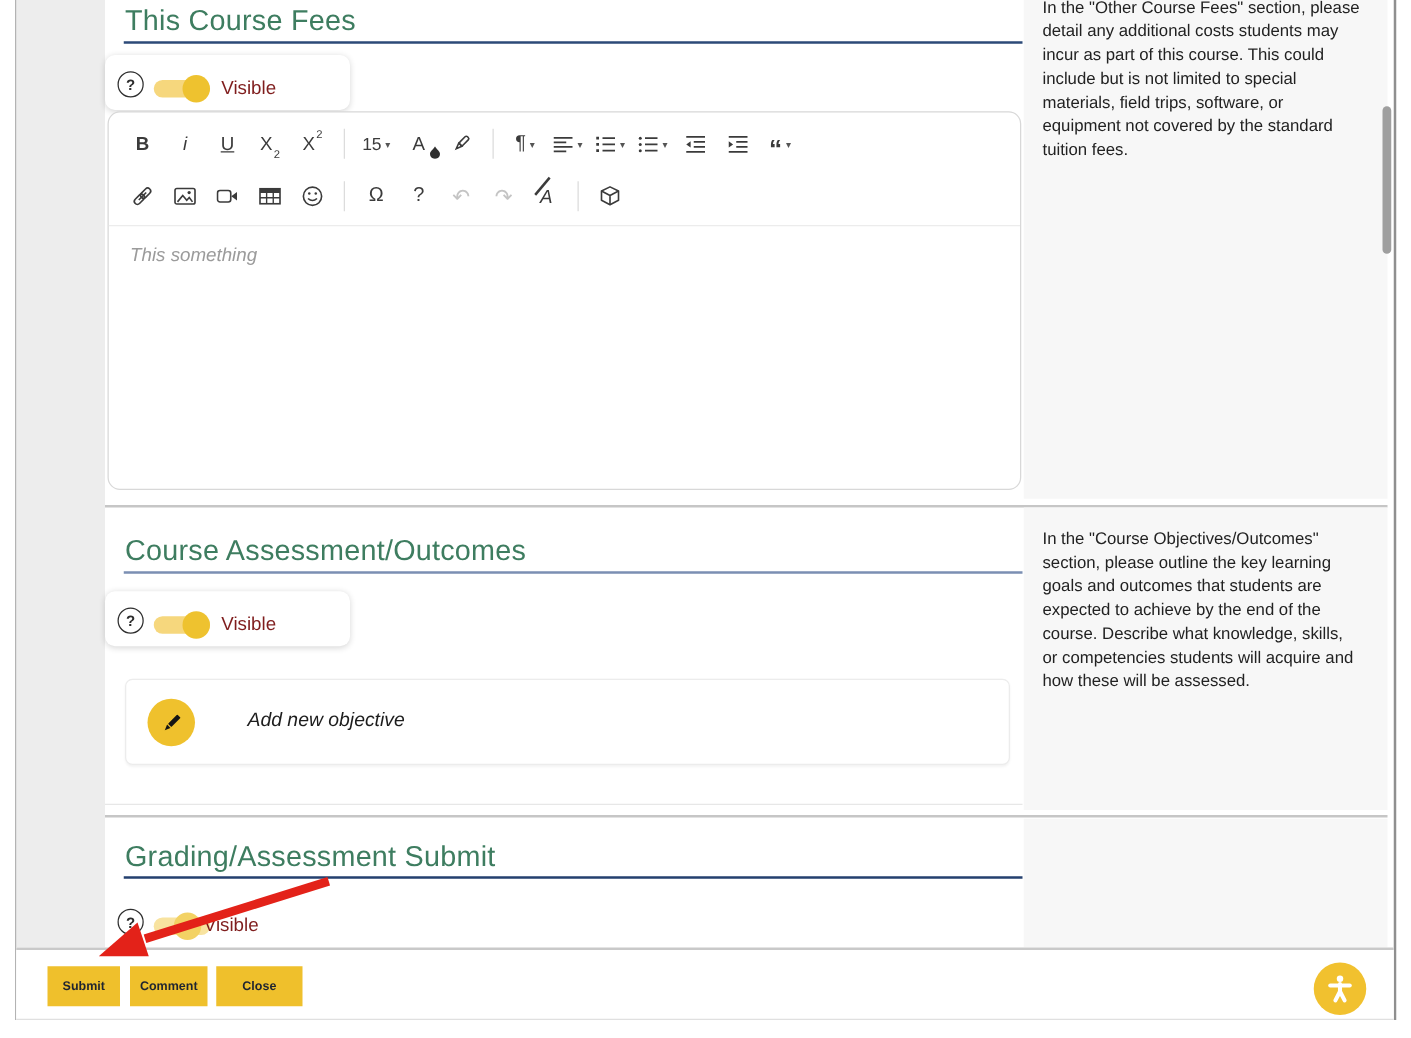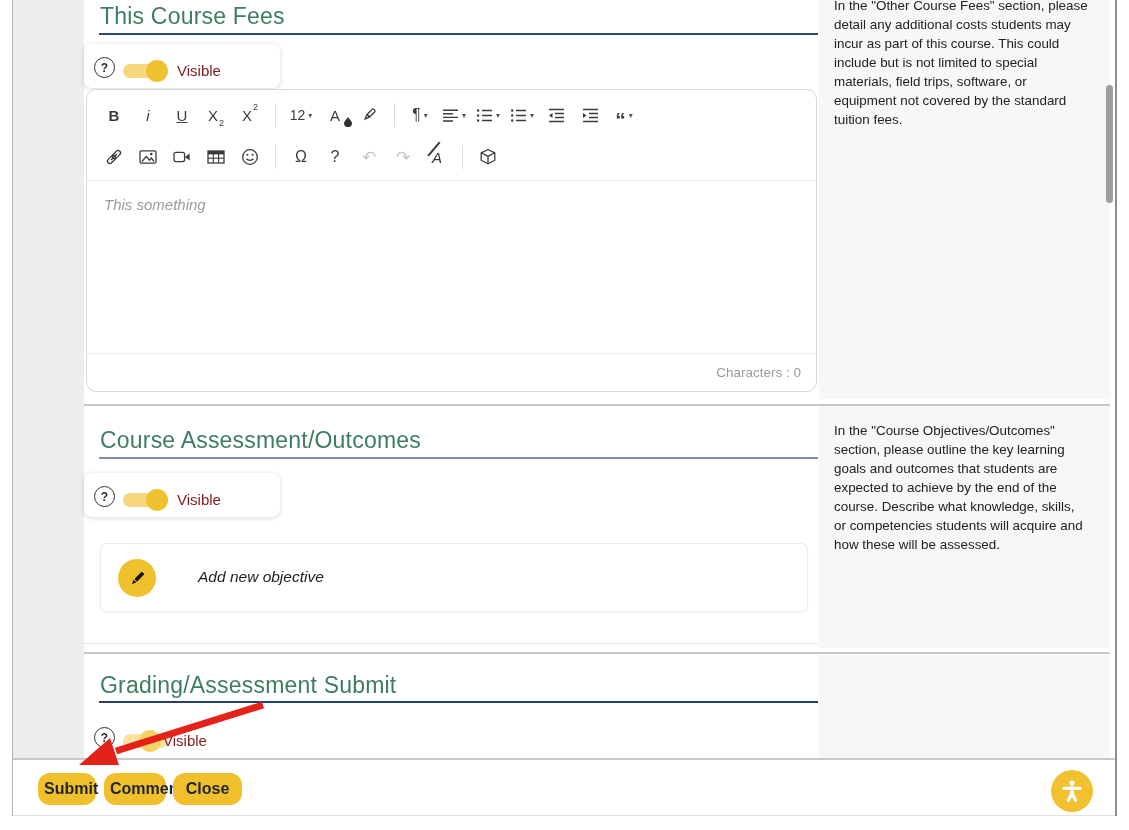--- a/index.html
+++ b/index.html
@@ -61,22 +61,22 @@
      box-shadow:0 1px 2px rgba(0,0,0,.05);box-sizing:border-box;cursor:pointer;}
   .add-circle{position:absolute;left:17px;top:15px;width:38px;height:38px;border-radius:50%;background:#efc12d;
      display:flex;align-items:center;justify-content:center;}
   .add-label{position:absolute;left:97px;top:24px;font-style:italic;font-weight:500;font-size:15.5px;color:#1d1d1d;}
   
   .side-card{left:819px;width:291px;background:#f7f7f7;}
   .side-text{padding:0 20px 0 15px;font-size:13.4px;line-height:19px;color:#222;}
   
   .footer{left:13px;top:758px;width:1102px;height:58px;background:#fff;border-top:2px solid #c9c9c9;
      border-bottom:1px solid #e0e0e0;box-sizing:border-box;z-index:30;}
-  .btn{position:absolute;top:13px;height:32px;border:none;border-radius:12px;background:#efc02c;
-     font-family:"Liberation Sans",sans-serif;font-size:16px;font-weight:bold;color:#1f2430;cursor:pointer;}
+  .btn{position:absolute;top:13px;height:32px;border:none;border-radius:0;background:#efc02c;
+     font-family:"Liberation Sans",sans-serif;font-size:10px;font-weight:bold;color:#1f2430;cursor:pointer;}
   .comment-input{position:absolute;left:244px;top:14px;width:208px;height:28px;border:none;outline:none;
      border-bottom:1px solid #8a8a8a;font-size:15px;color:#333;background:transparent;
      font-family:"Liberation Sans",sans-serif;}
   .comment-input::placeholder{color:#4a4a4a;opacity:1;}
   .a11y-btn{position:absolute;left:1038px;top:10px;width:42px;height:42px;border-radius:50%;background:#f1c12f;
      border:none;display:flex;align-items:center;justify-content:center;cursor:pointer;}
   .arrow-layer{left:0;top:0;width:1129px;height:830px;pointer-events:none;z-index:60;}
 </style>
 </head>
 <body>
@@ -103,21 +103,21 @@
       <div class="tb sub">
           <span>X</span>
           <span class="ss">2</span>
         </div>
       <div class="tb sup">
           <span>X</span>
           <span class="ss">2</span>
         </div>
       <div class="tdiv"></div>
       <div class="tb" style="font-size:14px;">
-          <span>12</span>
+          <span>15</span>
           <span class="caret">▾</span>
         </div>
       <div class="tb fc-wrap">
           <span>A</span>
         <svg class="fc-drop" width="8" height="10" viewBox="0 0 8 10">
             <path d="M4 0 C5.4 2.6 8 4.1 8 6.1 A4 4 0 1 1 0 6.1 C0 4.1 2.6 2.6 4 0 Z" fill="#2f2f2f"></path>
           </svg>
       </div>
       <div class="tb">
         <svg width="18" height="18" viewBox="0 0 18 18">
@@ -250,23 +250,20 @@
             <g fill="none" stroke="#3b3b3b" stroke-width="1.3" stroke-linejoin="round">
               <path d="M9 1.5 L15.8 4.8 V12.2 L9 15.8 L2.2 12.2 V4.8 Z"></path>
               <path d="M2.2 4.8 L9 8.4 L15.8 4.8 M9 8.4 V15.8"></path>
             </g>
           </svg>
       </div>
     </div>
   </div>
   <div class="ed-body"></div>
   <div class="ed-placeholder">This something</div>
-  <div class="ed-foot">
-      <span>Characters : 0</span>
-    </div>
 </div>
 
 <div class="abs divider" style="top:404px;"></div>
 
 <div class="abs sec-title" style="top:427px;">Course Assessment/Outcomes</div>
 <div class="abs sec-rule rule-steel" style="top:457px;"></div>
 
 <div class="abs toggle-card" style="left:84px;top:473px;"></div>
 <div class="abs help-badge" style="left:94px;top:486px;">?</div>
 <div class="abs tg-track" style="left:123px;top:493px;"></div>

